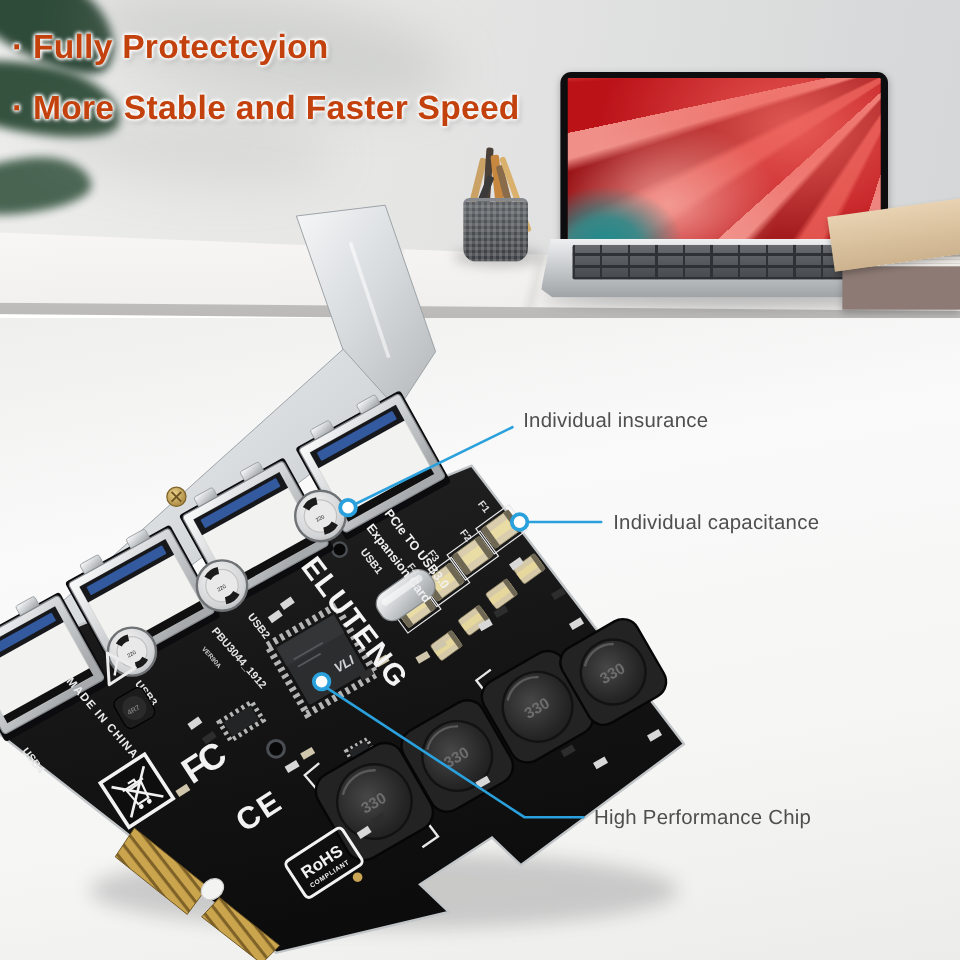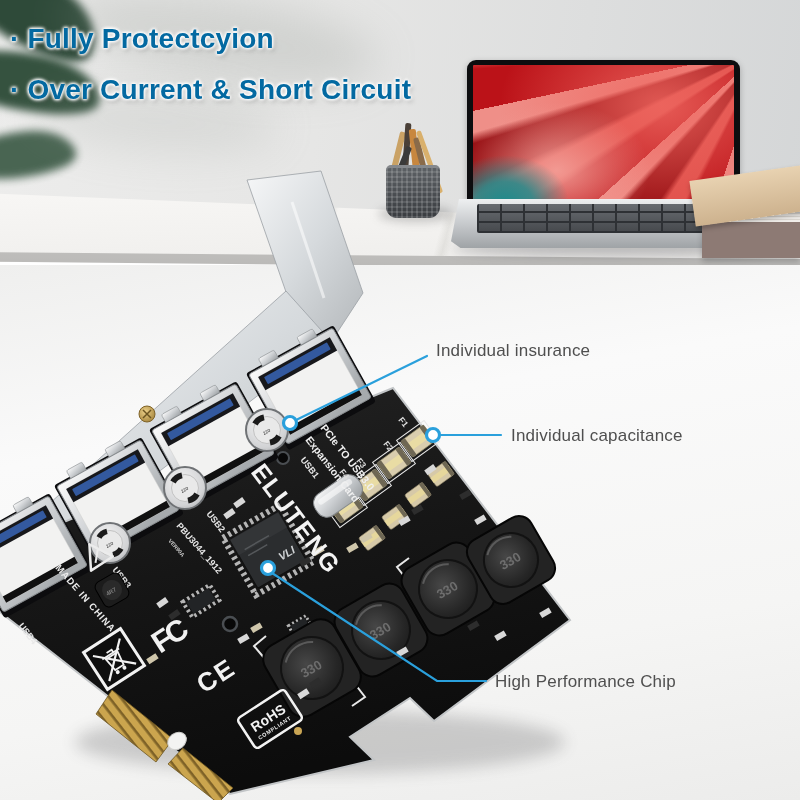--- a/index.html
+++ b/index.html
@@ -66,21 +66,21 @@
   .book-bottom{position:absolute;left:702px;top:213px;width:98px;height:45px;background:#8d7a74;
         box-shadow:0 4px 6px rgba(0,0,0,.2);}
   .book-bottom .pages{position:absolute;left:0;top:0;width:100%;height:9px;
         background:repeating-linear-gradient(0deg,#f1eeea 0 2px,#dcd8d2 2px 3px);}
   .book-top{position:absolute;left:692px;top:172px;width:125px;height:46px;
         background:linear-gradient(#e8d2b1,#cdb28e);transform:rotate(-8deg);
         box-shadow:0 3px 5px rgba(0,0,0,.25);}
 
   
   .headline{position:absolute;left:10px;top:13px;z-index:40;}
-  .bullet{font-size:28px;font-weight:bold;color:#0369a1;line-height:51px;white-space:nowrap;
+  .bullet{font-size:28px;font-weight:bold;color:#c2410c;line-height:51px;white-space:nowrap;
         letter-spacing:.2px;
         text-shadow:0 0 3px #fff,0 0 3px #fff,0 0 4px #fff,0 0 4px #fff,2px 3px 4px rgba(90,90,90,.35);}
   .bullet.indent{padding-left:38px;}
 
   .card-svg{position:absolute;left:0;top:0;z-index:10;}
 </style>
 </head>
 <body>
 
 <div class="stage">
@@ -434,16 +434,16 @@
       <text x="511" y="441" font-size="17" fill="#4f4f4f" letter-spacing="0.2">Individual capacitance</text>
 
       <path d="M 272,573 L 437,681 L 486,681" fill="none" stroke="#2aa0dc" stroke-width="2.2"></path>
       <circle cx="268" cy="568" r="6.5" fill="#ffffff" stroke="#2aa0dc" stroke-width="3.2"></circle>
       <text x="495" y="687" font-size="17" fill="#4f4f4f" letter-spacing="0.2">High Performance Chip</text>
     </g>
   </svg>
 
   <div class="headline">
     <div class="bullet">· Fully Protectcyion</div>
-    <div class="bullet">· Over Current &amp; Short Circuit</div>
+    <div class="bullet">· More Stable and Faster Speed</div>
   </div>
 
 </div>
 
 </body></html>

